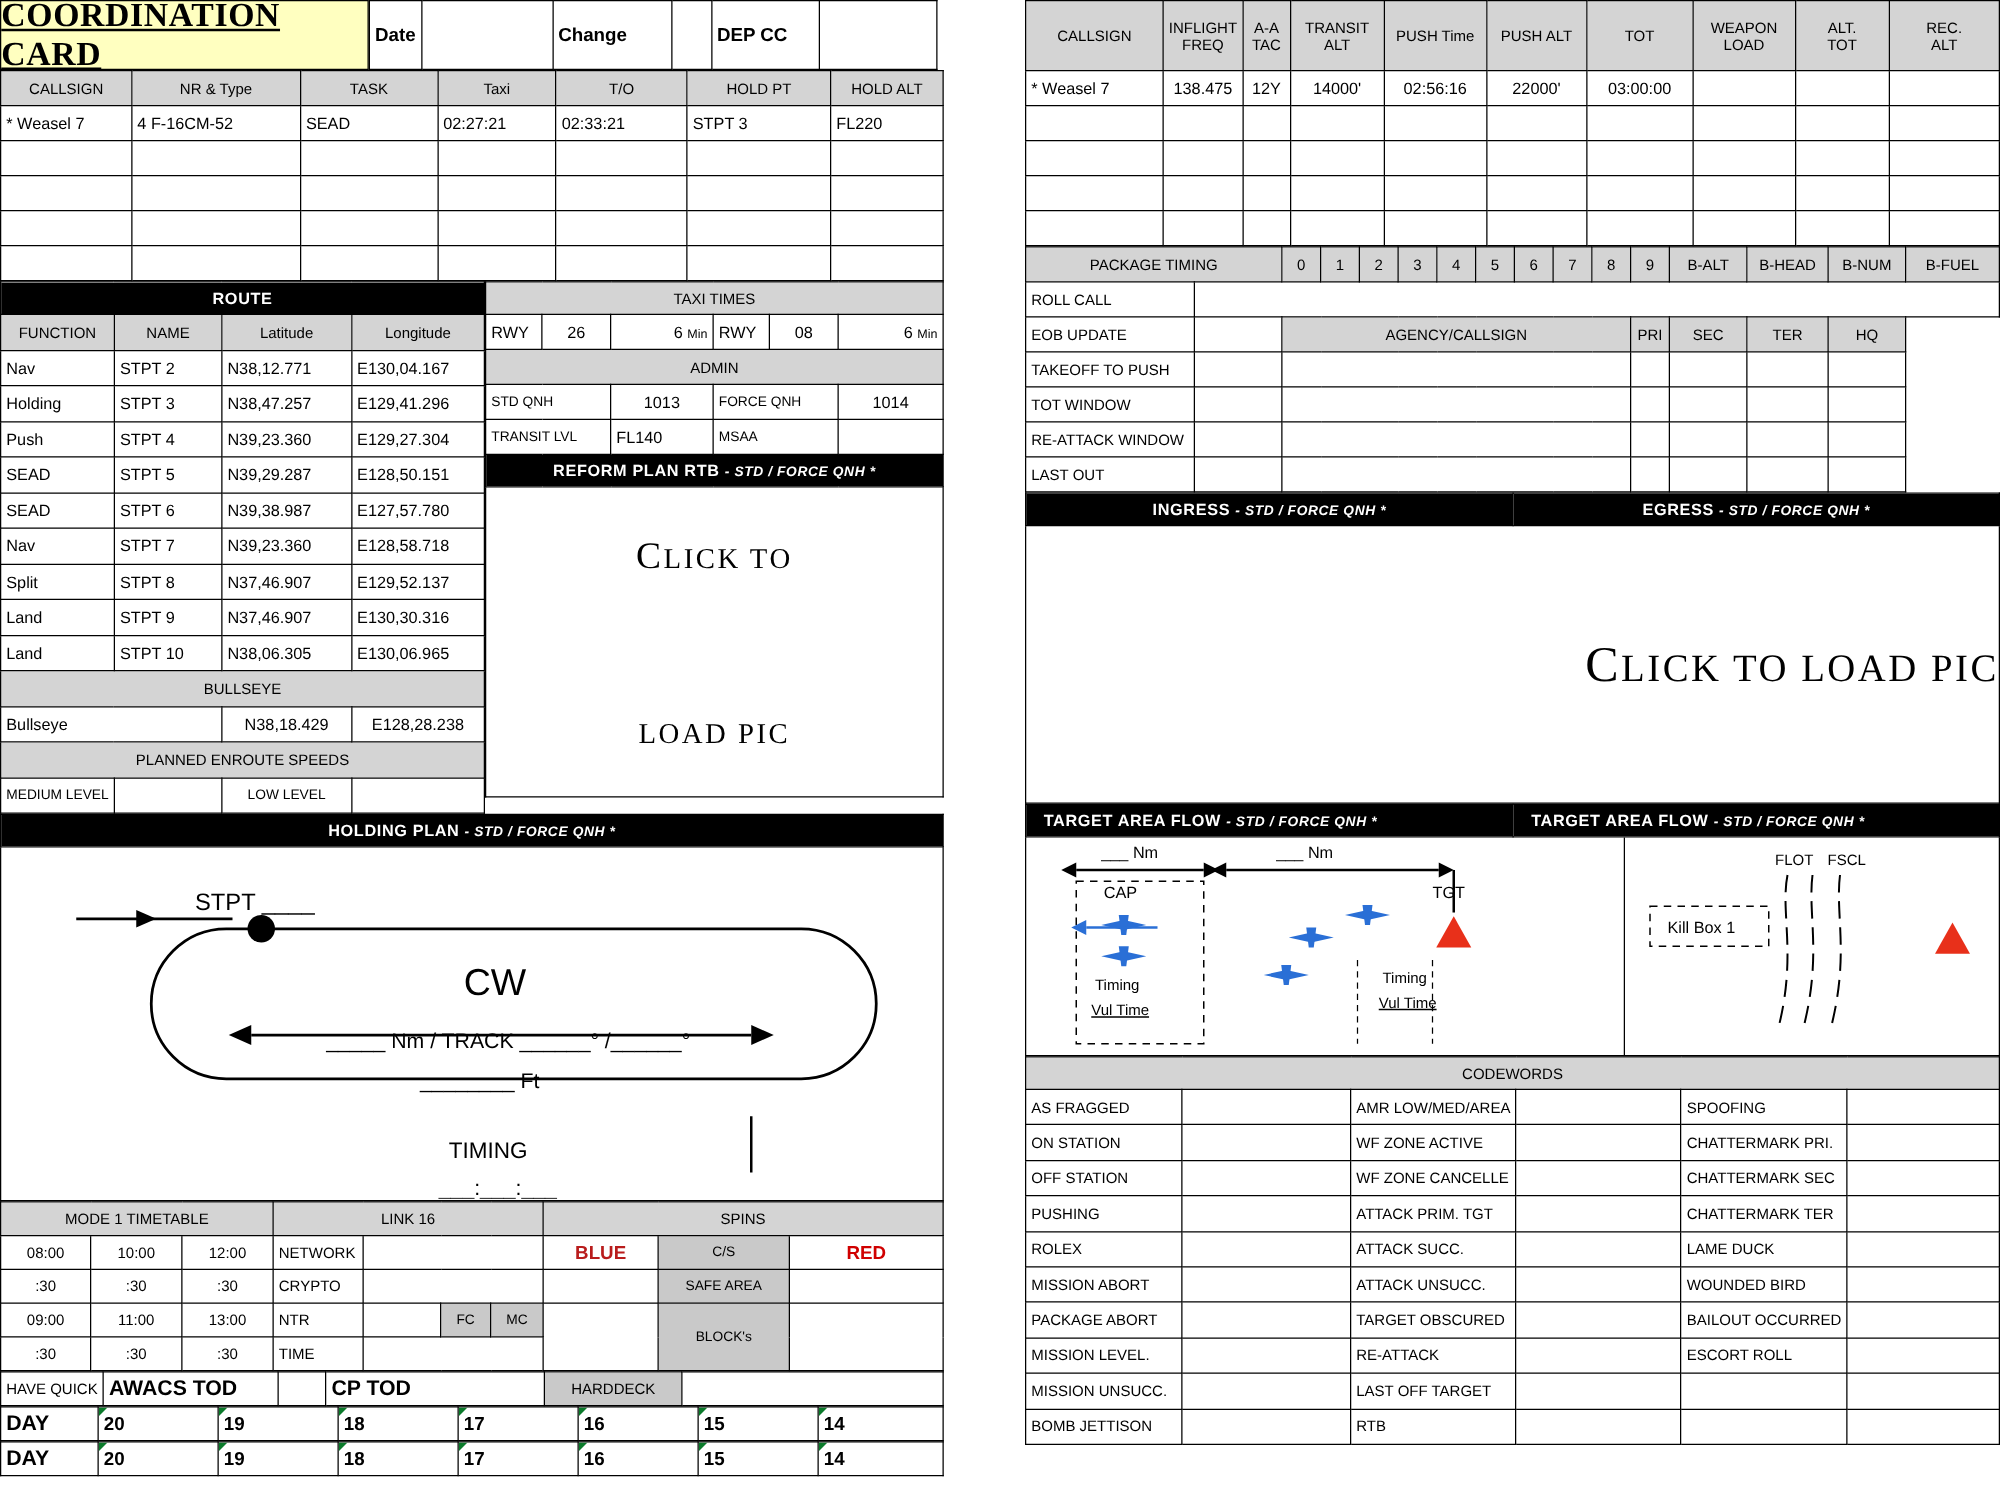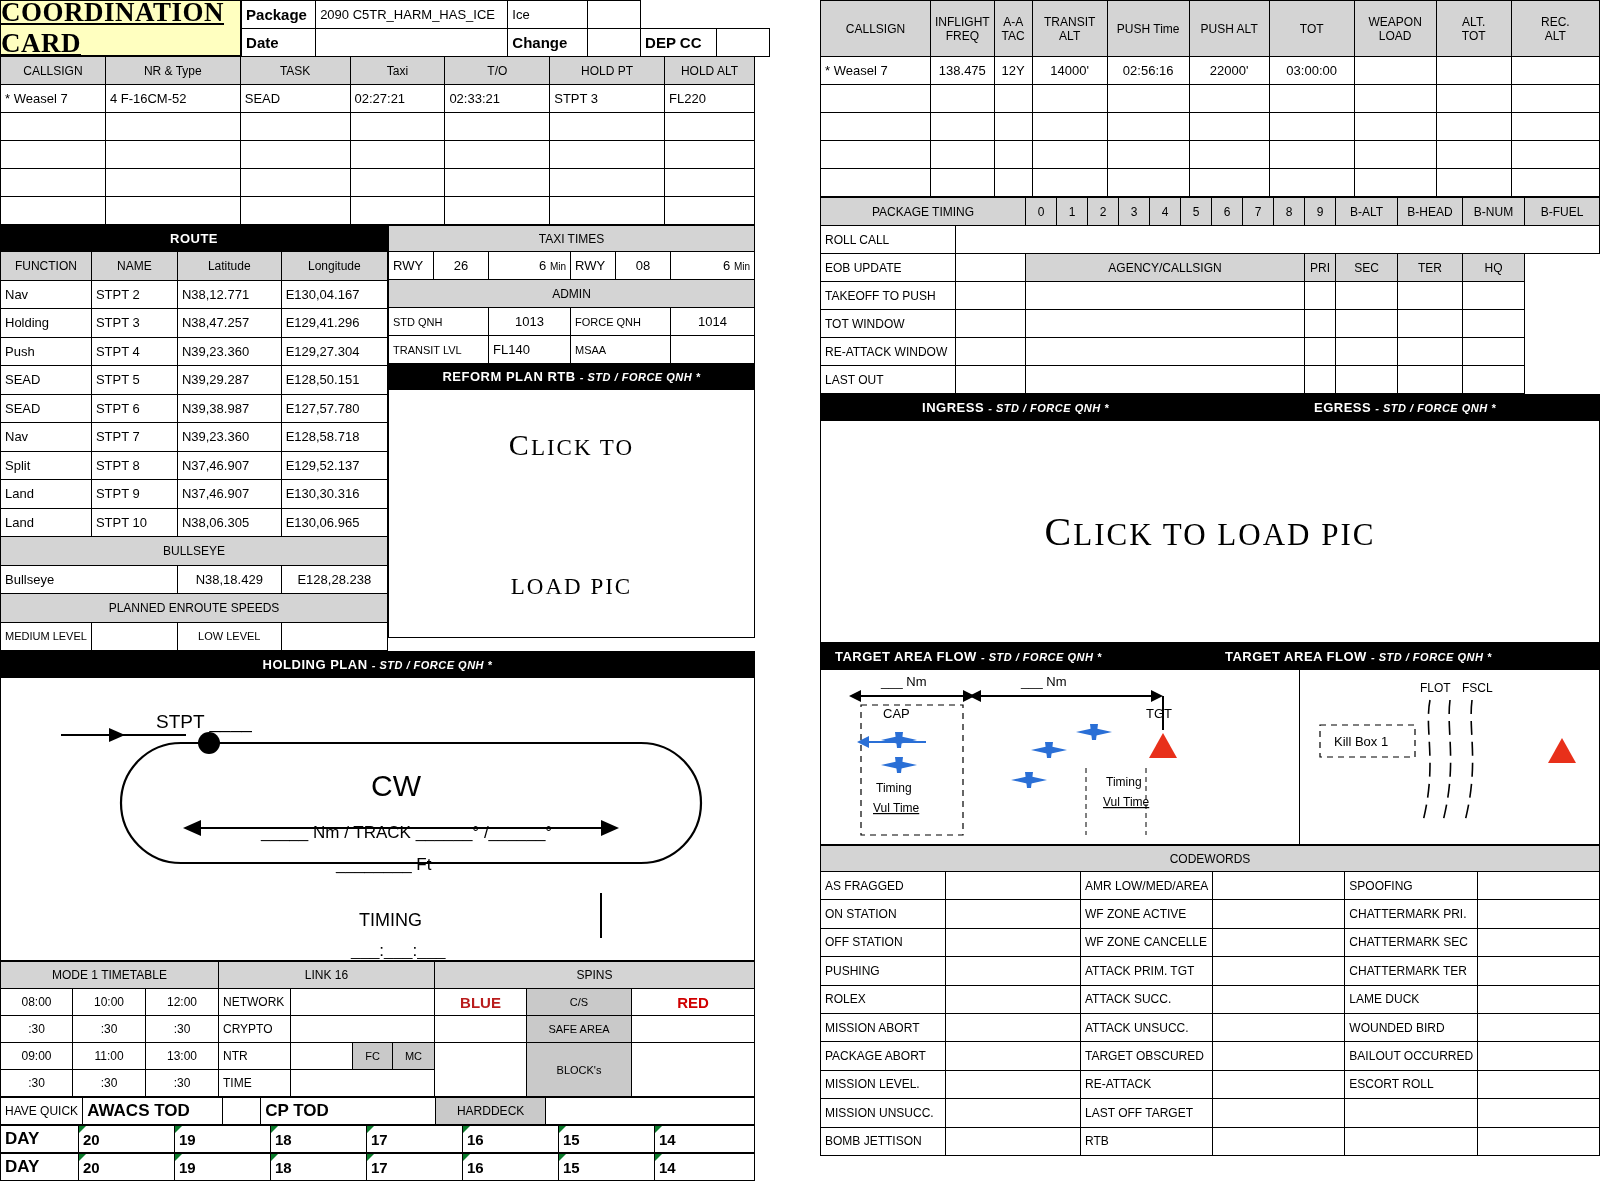--- a/index.html
+++ b/index.html
@@ -54,21 +54,21 @@
 
   .clickpic {
     border: 1px solid #000; border-top: none; height: 248px;
     display: flex; flex-direction: column; align-items: center;
     justify-content: center; font-family: "Liberation Serif", serif;
     font-size: 23px; letter-spacing: 2px; gap: 34px;
   }
   .clickpic .big { font-size: 30px; }
   .clickpic2 {
     border: 1px solid #000; border-top: none; height: 222px;
-    display: flex; align-items: center; justify-content: center;
+    display: flex; align-items: center; justify-content: flex-end;
     font-family: "Liberation Serif", serif; font-size: 31px; letter-spacing: 2px;
   }
   .clickpic2 .big { font-size: 40px; }
 
   
   .holdbar { height: 26px; }
   .holding { position: relative; border: 1px solid #000; border-top: none;
              height: 283px; width: 755px; }
   .sub { font-style: italic; font-size: 11px; font-weight: bold; }
 
@@ -101,26 +101,20 @@
 <div class="page">
 
   <div class="left">
 
     <div class="titlebar">
       <div class="coordcard">
         <span>COORDINATION CARD</span>
       </div>
       <table class="pkgtbl">
         <tbody>
-            <tr>
-          <td class="lbl-b" style="width:78px">Package</td>
-          <td style="width:200px">2090 C5TR_HARM_HAS_ICE</td>
-          <td style="width:86px">Ice</td>
-          <td style="width:94px"></td>
-        </tr>
         <tr>
           <td class="lbl-b">Date</td>
           <td style="width:105px"></td>
           <td class="lbl-b" style="width:95px">Change</td>
           <td style="width:32px"></td>
           <td class="lbl-b" style="width:86px">DEP CC</td>
           <td style="width:94px"></td>
         </tr>
       </tbody>
         </table>

